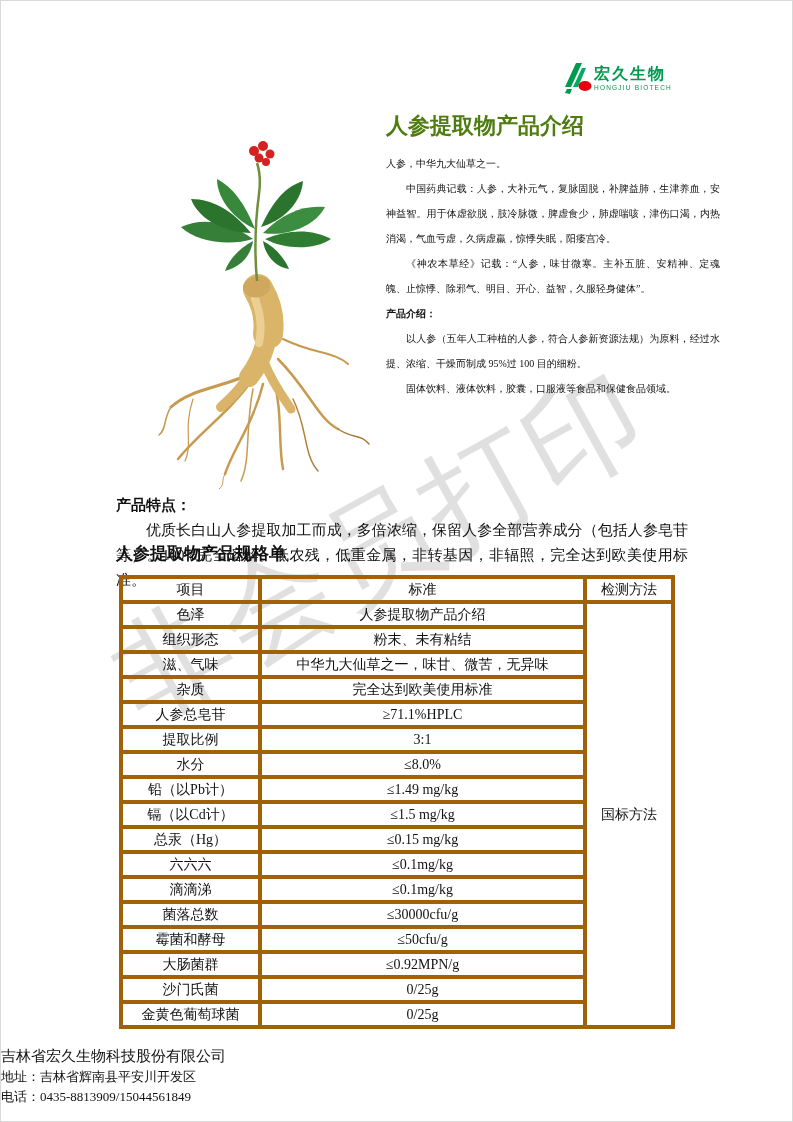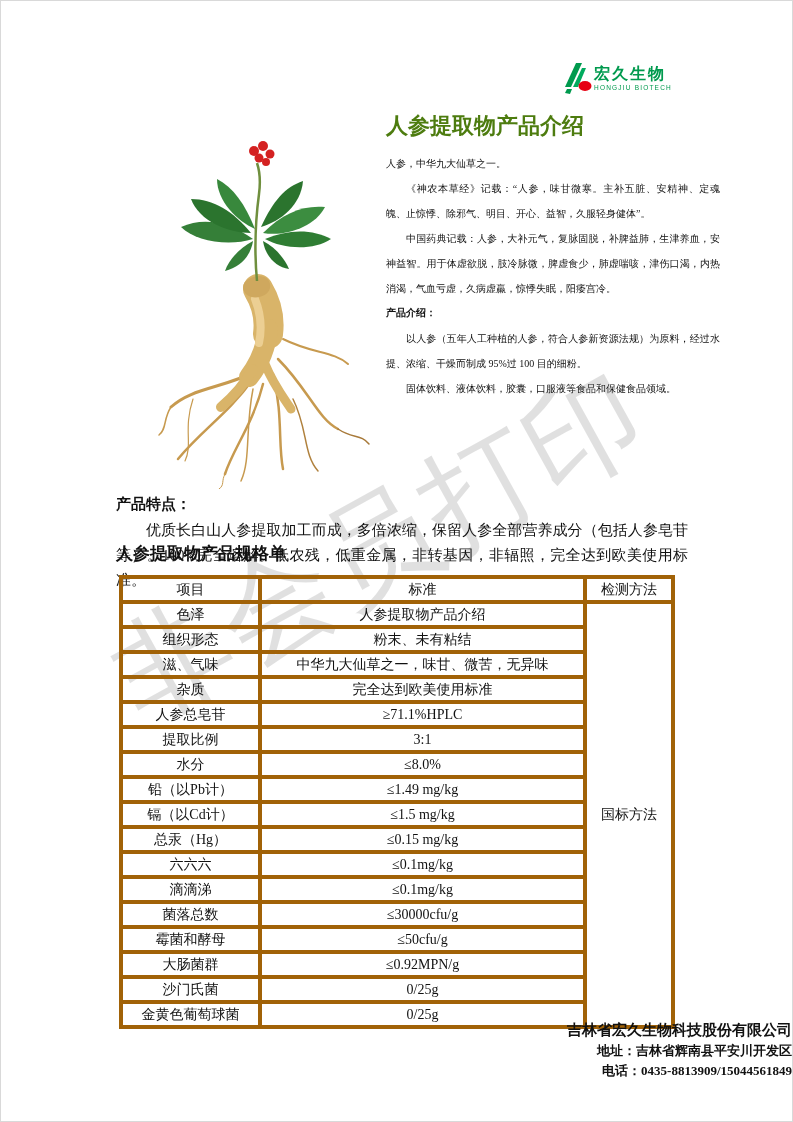--- a/index.html
+++ b/index.html
@@ -25,41 +25,41 @@
   .logo-en{font-family:"Liberation Sans","DejaVu Sans",sans-serif;font-size:6.5px;
     letter-spacing:1.2px;color:#009a4e;margin-top:2px;}
   
   .plant{position:absolute;left:132px;top:128px;width:250px;height:360px;}
   
   .rightcol{position:absolute;left:385px;top:110px;width:334px;}
   .doc-title{font-family:"Liberation Sans","DejaVu Sans",sans-serif;
     font-size:22px;font-weight:bold;color:#4d7c0f;margin:0 0 10px 0;}
   .rightcol p{margin:0;font-size:10px;line-height:25px;text-align:justify;}
   .indent{text-indent:2em;}
-  .subhead{font-family:Liberation Mono, monospace;
+  .subhead{font-family:Liberation Serif, serif;
     font-size:15px;font-weight:bold;line-height:25px;margin:0;}
   
   .features{position:absolute;left:115px;top:492px;width:572px;}
   .features p{margin:0;font-size:15px;line-height:25px;text-align:justify;}
   
   .spec-heading{position:absolute;left:115px;top:541px;margin:0;
     font-family:Liberation Mono, monospace;
     font-size:17px;font-weight:bold;}
   
   table.spec{position:absolute;left:118px;top:574px;border-collapse:collapse;
     table-layout:fixed;width:552px;background:transparent;}
   table.spec th,table.spec td{
     border:4px solid #a16207;text-align:center;vertical-align:middle;
     font-size:14px;font-weight:normal;height:21px;padding:0 2px;overflow:hidden;
     white-space:nowrap;}
   col.c1{width:139px;} col.c2{width:325px;} col.c3{width:88px;}
   
-  .footer{position:absolute;left:0;right:0;top:1018px;text-align:right;font-weight:bold;}
+  .footer{position:absolute;left:0;right:0;top:1044px;text-align:left;font-weight:normal;}
   .footer .company{font-size:15px;line-height:22px;}
-  .footer .line{font-size:13px;line-height:20px;padding-left:8px;}
+  .footer .line{font-size:13px;line-height:20px;}
 </style>
 </head>
 <body>
 
 <div class="page">
 
   <div class="watermark">非会员打印</div>
 
   <div class="content">
 
@@ -124,22 +124,22 @@
           <circle cx="137" cy="25" r="4.5"></circle>
           <circle cx="126" cy="29" r="4.5"></circle>
           <circle cx="133" cy="33" r="4"></circle>
         </g>
       </svg>
     </div>
 
     <div class="rightcol">
       <h1 class="doc-title">人参提取物产品介绍</h1>
       <p>人参，中华九大仙草之一。</p>
+      <p class="indent">中国药典记载：人参，大补元气，复脉固脱，补脾益肺，生津养血，安神益智。用于体虚欲脱，肢冷脉微，脾虚食少，肺虚喘咳，津伤口渴，内热消渴，气血亏虚，久病虚羸，惊悸失眠，阳痿宫冷。</p>
       <p class="indent">《神农本草经》记载：“人参，味甘微寒。主补五脏、安精神、定魂魄、止惊悸、除邪气、明目、开心、益智，久服轻身健体”。</p>
-      <p class="indent">中国药典记载：人参，大补元气，复脉固脱，补脾益肺，生津养血，安神益智。用于体虚欲脱，肢冷脉微，脾虚食少，肺虚喘咳，津伤口渴，内热消渴，气血亏虚，久病虚羸，惊悸失眠，阳痿宫冷。</p>
       <p class="subhead">产品介绍：</p>
       <p class="indent">以人参（五年人工种植的人参，符合人参新资源法规）为原料，经过水提、浓缩、干燥而制成 95%过 100 目的细粉。</p>
       <p class="indent">固体饮料、液体饮料，胶囊，口服液等食品和保健食品领域。</p>
     </div>
 
     <div class="features">
       <p class="subhead">产品特点：</p>
       <p class="indent">优质长白山人参提取加工而成，多倍浓缩，保留人参全部营养成分（包括人参皂苷等）。100%完全溶解。低农残，低重金属，非转基因，非辐照，完全达到欧美使用标准。</p>
     </div>
 

